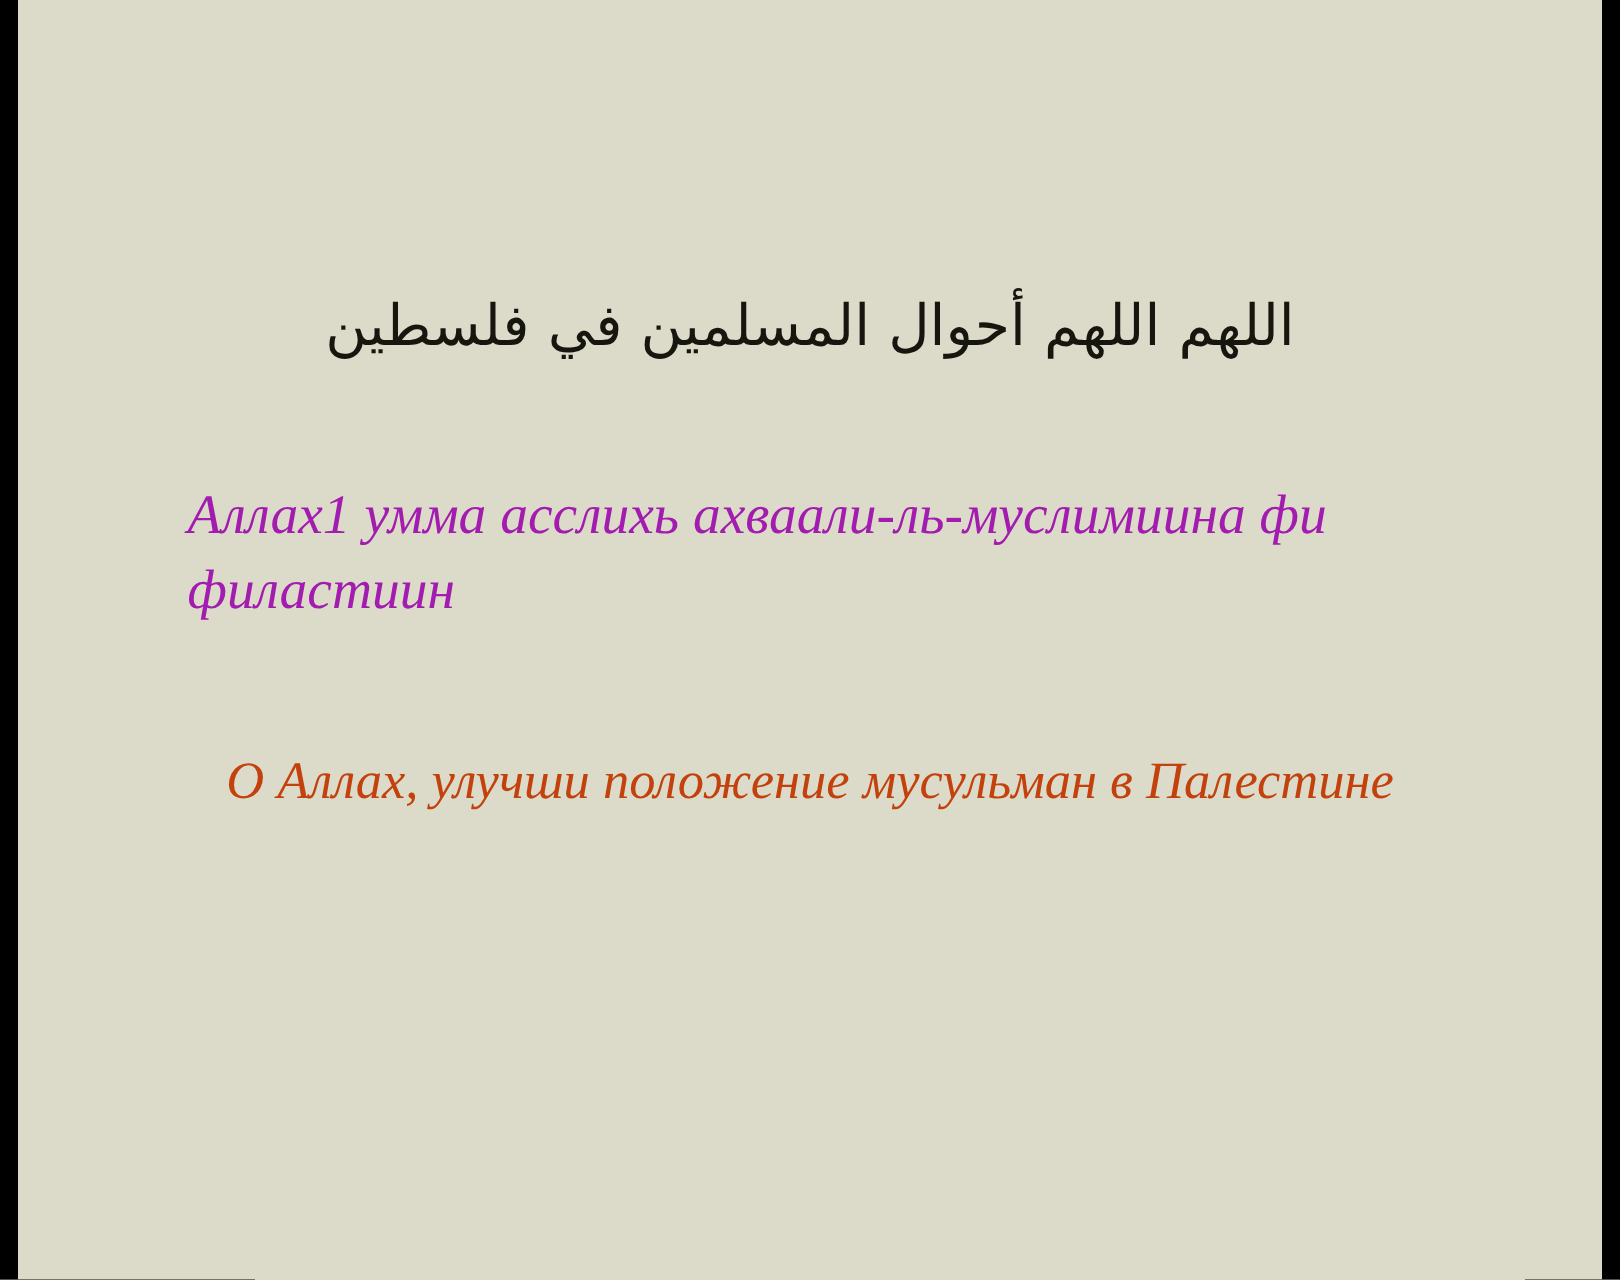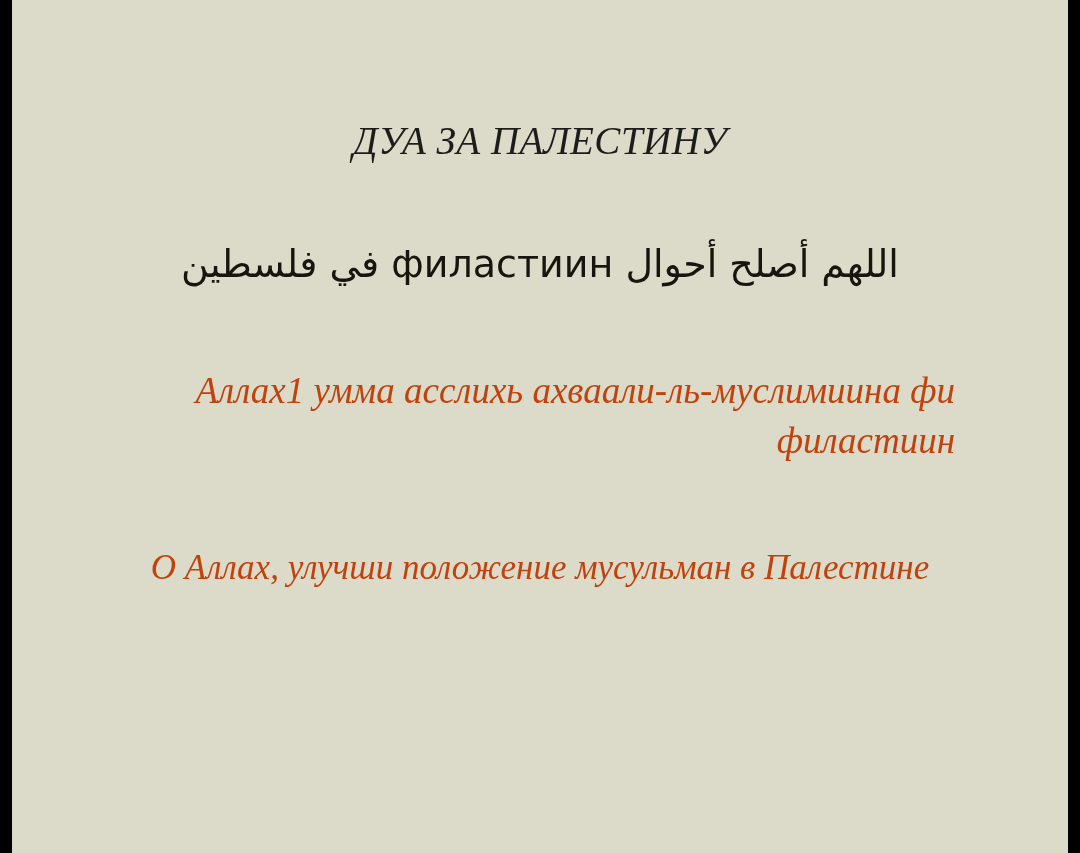--- a/index.html
+++ b/index.html
@@ -52,40 +52,39 @@
     color: #16160f;
     text-align: center;
     line-height: 1.45;
     margin-top: 72px;
     font-weight: normal;
   }
   .translit {
     font-family: "Liberation Serif", serif;
     font-style: italic;
     font-size: 37px;
-    color: #c2410c;
-    text-align: right;
+    color: #a21caf;
+    text-align: left;
     line-height: 1.35;
     margin-top: 74px;
     max-width: 830px;
   }
   .translation {
     font-family: "Liberation Serif", serif;
     font-style: italic;
     font-size: 35px;
     color: #c2410c;
     text-align: center;
     line-height: 1.38;
     margin-top: 78px;
     max-width: 900px;
   }
 </style>
 </head>
 <body>
 
 <div class="page">
   <div class="card">
-    <div class="title">ДУА ЗА ПАЛЕСТИНУ</div>
-    <div class="arabic">اللهم أصلح أحوال филастиин في فلسطين</div>
+    <div class="arabic">اللهم اللهم أحوال المسلمين في فلسطين</div>
     <div class="translit">Аллах1 умма асслихь ахваали-ль-муслимиина фи филастиин</div>
     <div class="translation">О Аллах, улучши положение мусульман в Палестине</div>
   </div>
 </div>
 
 </body></html>

